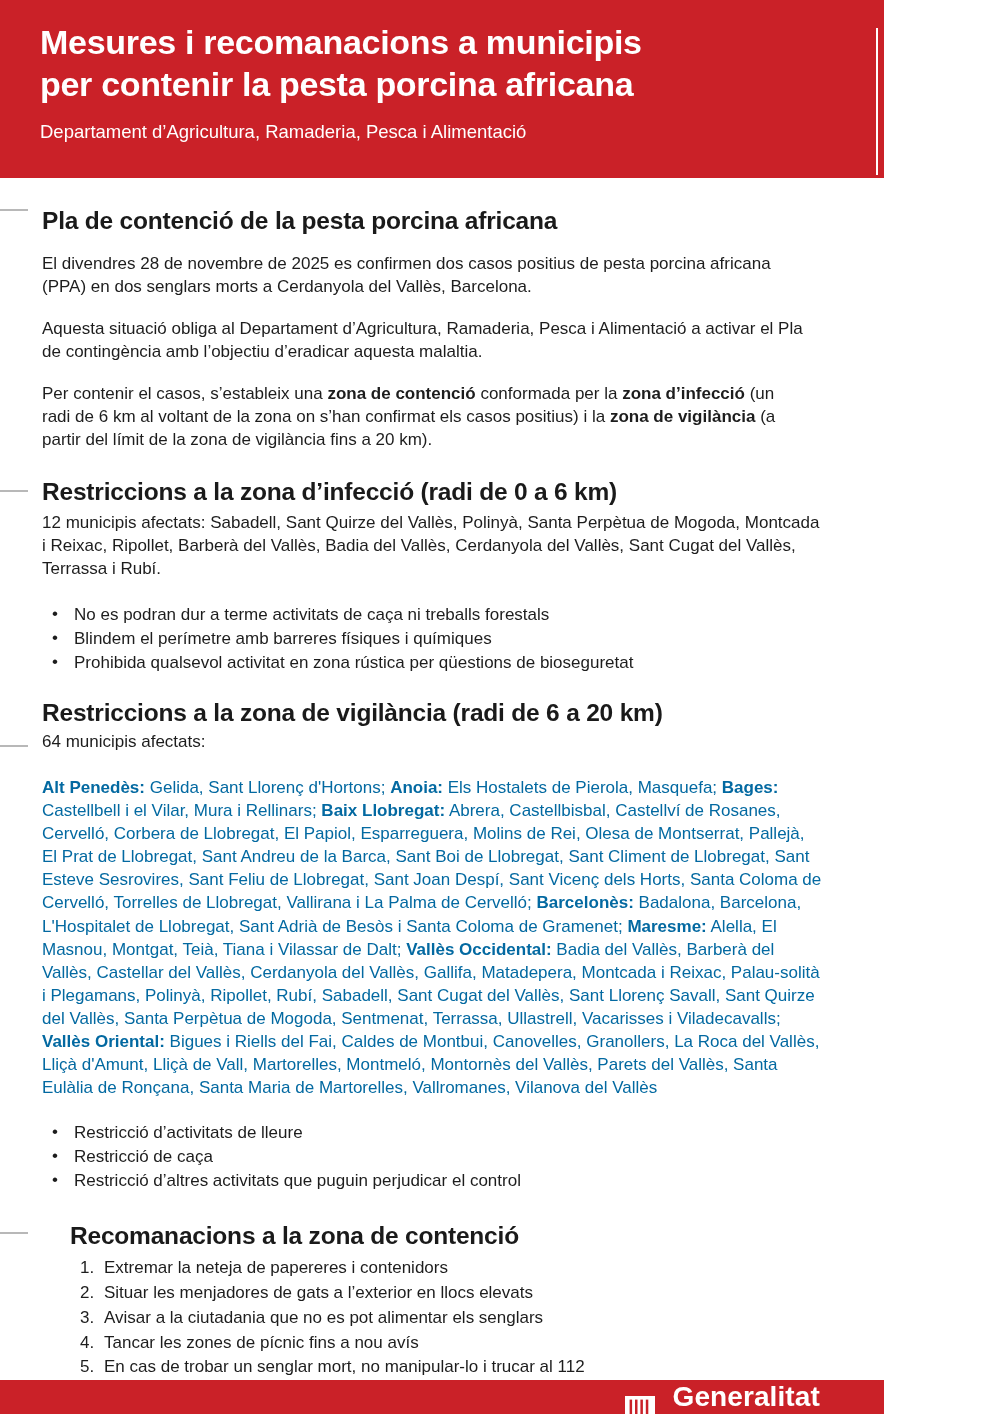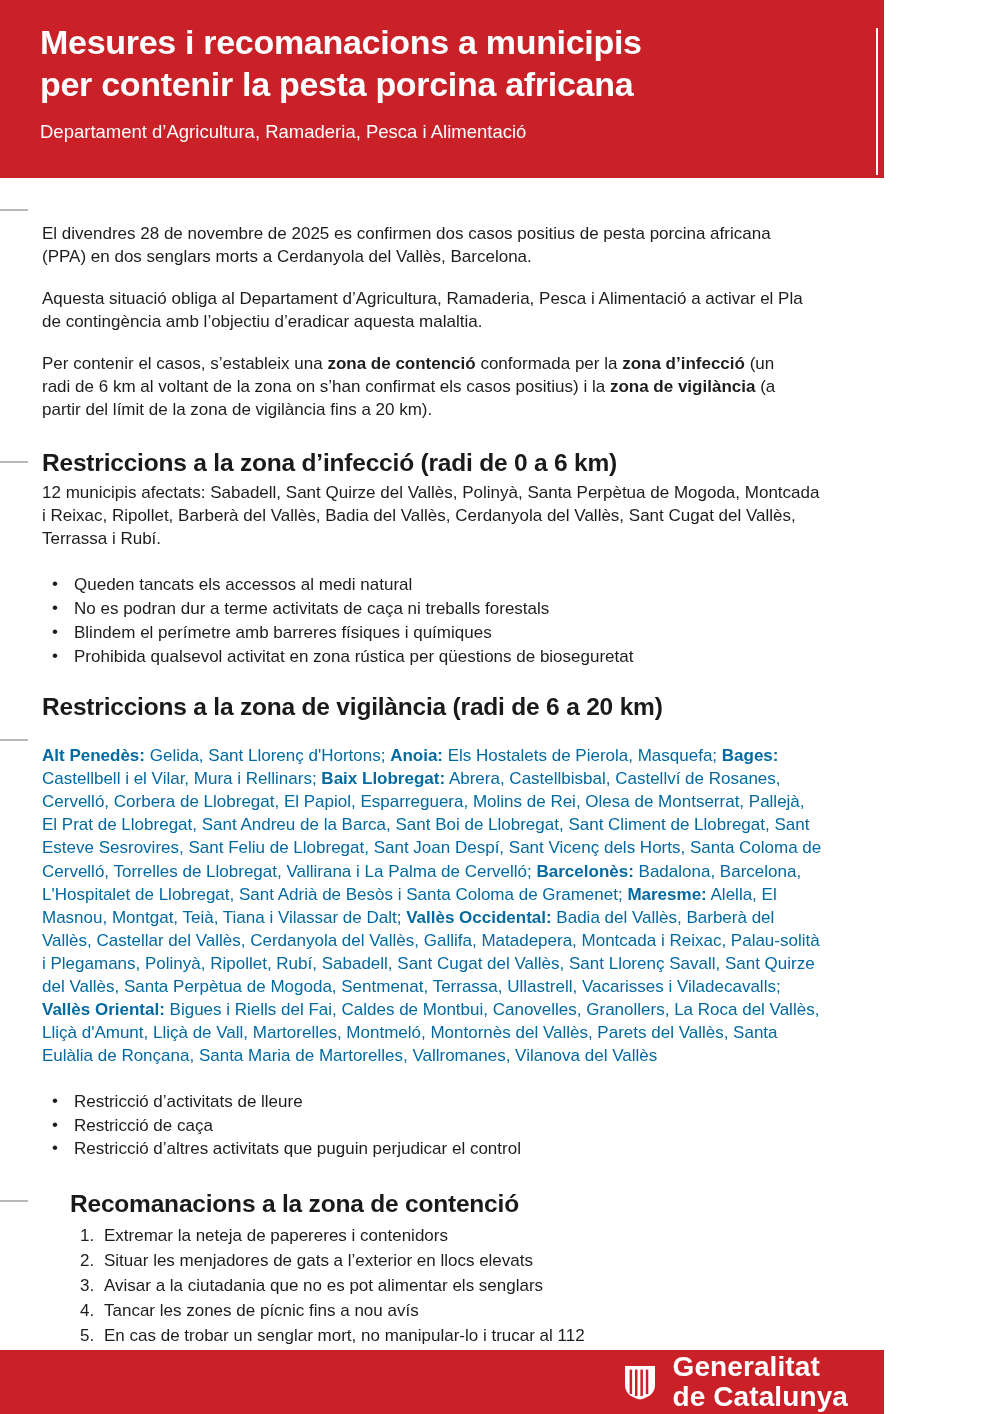--- a/index.html
+++ b/index.html
@@ -206,44 +206,45 @@
     <div class="header-subtitle">Departament d’Agricultura, Ramaderia, Pesca i Alimentació</div>
     <div class="header-date-rule"></div>
     <div class="header-date">Novembre
 2034</div>
   </header>
 
   <main class="body">
 
     <section class="section" style="padding-top:28px;">
       <div class="tick" style="top:31px;"></div>
+      <h2 class="section-title">Pla de contenció de la pesta porcina africana</h2>
 
       <p class="para" style="margin-top:17px;">El divendres 28 de novembre de 2025 es confirmen dos casos positius de pesta porcina africana (PPA) en dos senglars morts a Cerdanyola del Vallès, Barcelona.</p>
       <p class="para">Aquesta situació obliga al Departament d’Agricultura, Ramaderia, Pesca i Alimentació a activar el Pla de contingència amb l’objectiu d’eradicar aquesta malaltia.</p>
       <p class="para">
         <span>Per contenir el casos, s’estableix una </span><span class="bold">zona de contenció</span><span> conformada per la </span><span class="bold">zona d’infecció</span><span> (un radi de 6 km al voltant de la zona on s’han confirmat els casos positius) i la </span><span class="bold">zona de vigilància</span><span> (a partir del límit de la zona de vigilància fins a 20 km).</span>
       </p>
     </section>
 
     <section class="section" style="padding-top:26px;">
       <div class="tick" style="top:39px;"></div>
       <h2 class="section-title">Restriccions a la zona d’infecció (radi de 0 a 6 km)</h2>
       <p class="para" style="margin-top:5px;margin-right:62px;">12 municipis afectats: Sabadell, Sant Quirze del Vallès, Polinyà, Santa Perpètua de Mogoda, Montcada i Reixac, Ripollet, Barberà del Vallès, Badia del Vallès, Cerdanyola del Vallès, Sant Cugat del Vallès, Terrassa i Rubí.</p>
 
       <ul class="bullets" style="margin-top:22px;">
-        <li>Queden tancats els accessos al medi natural</li>
         <li>No es podran dur a terme activitats de caça ni treballs forestals</li>
         <li>Blindem el perímetre amb barreres físiques i químiques</li>
         <li>Prohibida qualsevol activitat en zona rústica per qüestions de bioseguretat</li>
       </ul>
     </section>
 
     <section class="section" style="padding-top:23px;">
       <div class="tick" style="top:70px;"></div>
       <h2 class="section-title">Restriccions a la zona de vigilància (radi de 6 a 20 km)</h2>
+      <p class="para" style="margin-top:3px;">64 municipis afectats:</p>
 
       <p class="muni-list" style="margin-top:22px;"><span class="bold">Alt Penedès:</span><span> Gelida, Sant Llorenç d'Hortons; </span><span class="bold">Anoia:</span><span> Els Hostalets de Pierola, Masquefa; </span><span class="bold">Bages:</span><span> Castellbell i el Vilar, Mura i Rellinars; </span><span class="bold">Baix Llobregat:</span><span> Abrera, Castellbisbal, Castellví de Rosanes, Cervelló, Corbera de Llobregat, El Papiol, Esparreguera, Molins de Rei, Olesa de Montserrat, Pallejà, El Prat de Llobregat, Sant Andreu de la Barca, Sant Boi de Llobregat, Sant Climent de Llobregat, Sant Esteve Sesrovires, Sant Feliu de Llobregat, Sant Joan Despí, Sant Vicenç dels Horts, Santa Coloma de Cervelló, Torrelles de Llobregat, Vallirana i La Palma de Cervelló; </span><span class="bold">Barcelonès:</span><span> Badalona, Barcelona, L'Hospitalet de Llobregat, Sant Adrià de Besòs i Santa Coloma de Gramenet; </span><span class="bold">Maresme:</span><span> Alella, El Masnou, Montgat, Teià, Tiana i Vilassar de Dalt; </span><span class="bold">Vallès Occidental:</span><span> Badia del Vallès, Barberà del Vallès, Castellar del Vallès, Cerdanyola del Vallès, Gallifa, Matadepera, Montcada i Reixac, Palau-solità i Plegamans, Polinyà, Ripollet, Rubí, Sabadell, Sant Cugat del Vallès, Sant Llorenç Savall, Sant Quirze del Vallès, Santa Perpètua de Mogoda, Sentmenat, Terrassa, Ullastrell, Vacarisses i Viladecavalls; </span><span class="bold">Vallès Oriental:</span><span> Bigues i Riells del Fai, Caldes de Montbui, Canovelles, Granollers, La Roca del Vallès, Lliçà d'Amunt, Lliçà de Vall, Martorelles, Montmeló, Montornès del Vallès, Parets del Vallès, Santa Eulàlia de Ronçana, Santa Maria de Martorelles, Vallromanes, Vilanova del Vallès</span></p>
 
       <ul class="bullets" style="margin-top:22px;">
         <li>Restricció d’activitats de lleure</li>
         <li>Restricció de caça</li>
         <li>Restricció d’altres activitats que puguin perjudicar el control</li>
       </ul>
     </section>
 

